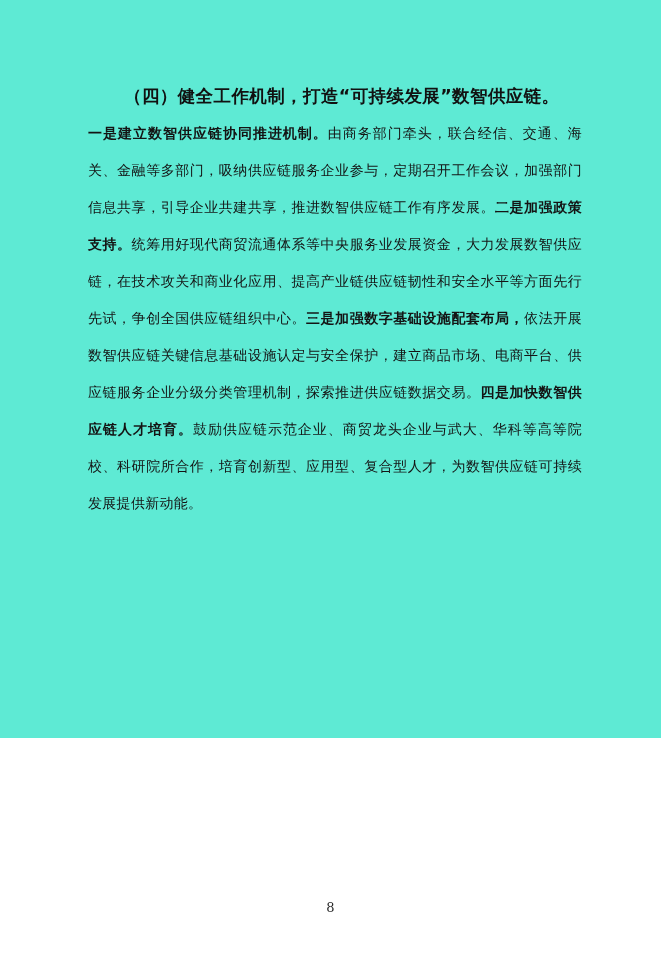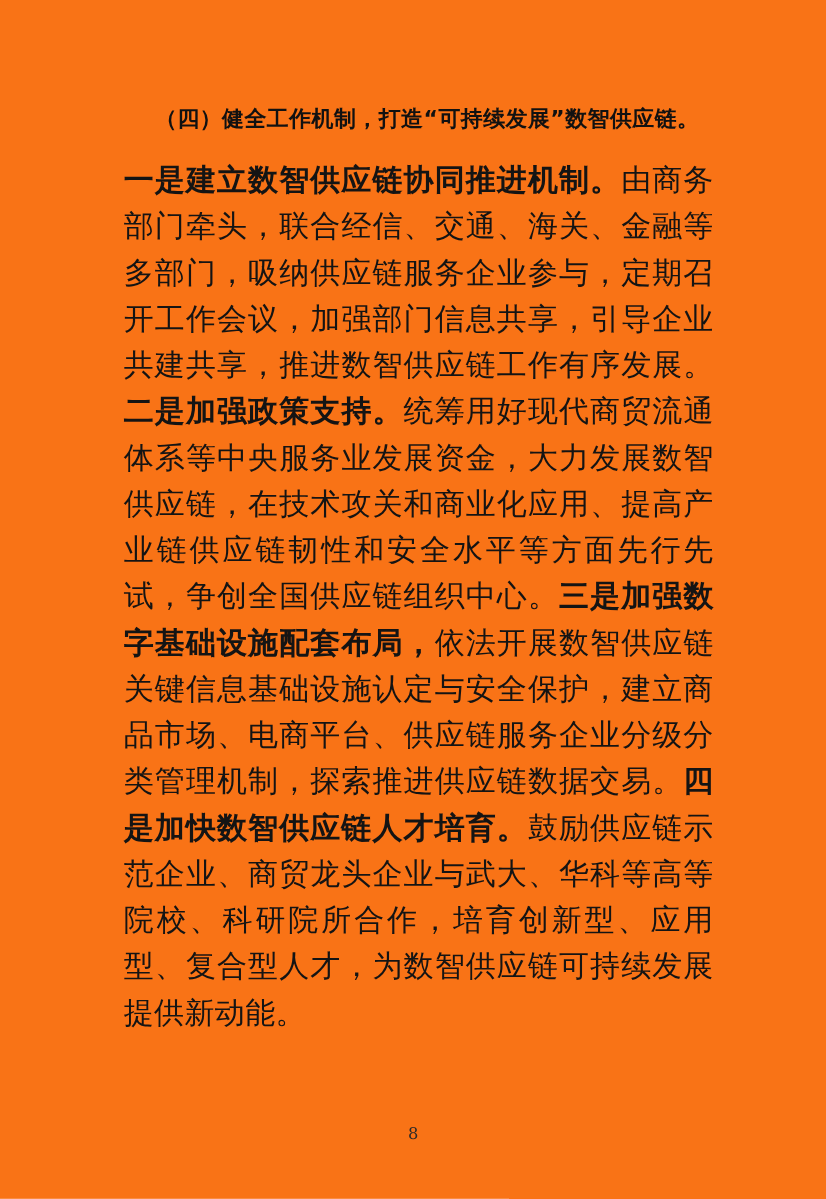--- a/index.html
+++ b/index.html
@@ -13,47 +13,47 @@
     font-family: "DejaVu Serif", "Liberation Serif", serif;
     color: #1a1a1a;
     position: relative;
     overflow: hidden;
   }
   .page {
     position: absolute;
     left: 0;
     top: 0;
     width: 661px;
-    height: 959px;
-    background: #f97316;
+    height: 738px;
+    background: #5eead4;
   }
   .content {
     position: absolute;
     left: 88px;
     top: 78px;
     width: 494px;
   }
   .heading {
     font-family: "DejaVu Sans", "Liberation Sans", sans-serif;
     font-weight: bold;
     font-size: 17.5px;
     line-height: 37px;
     letter-spacing: 0.4px;
     text-indent: 36px;
     color: #111;
     margin: 0 0 0 0;
   }
   .body-text {
-    font-size: 24px;
+    font-size: 14px;
     line-height: 37px;
     letter-spacing: 0.3px;
     text-align: justify;
     text-justify: inter-ideograph;
     color: #141414;
-    margin: 11px;
+    margin: 0;
   }
   .body-text b {
     font-family: "DejaVu Sans", "Liberation Sans", sans-serif;
     font-weight: bold;
   }
   .page-number {
     position: absolute;
     left: 0;
     top: 900px;
     width: 661px;

